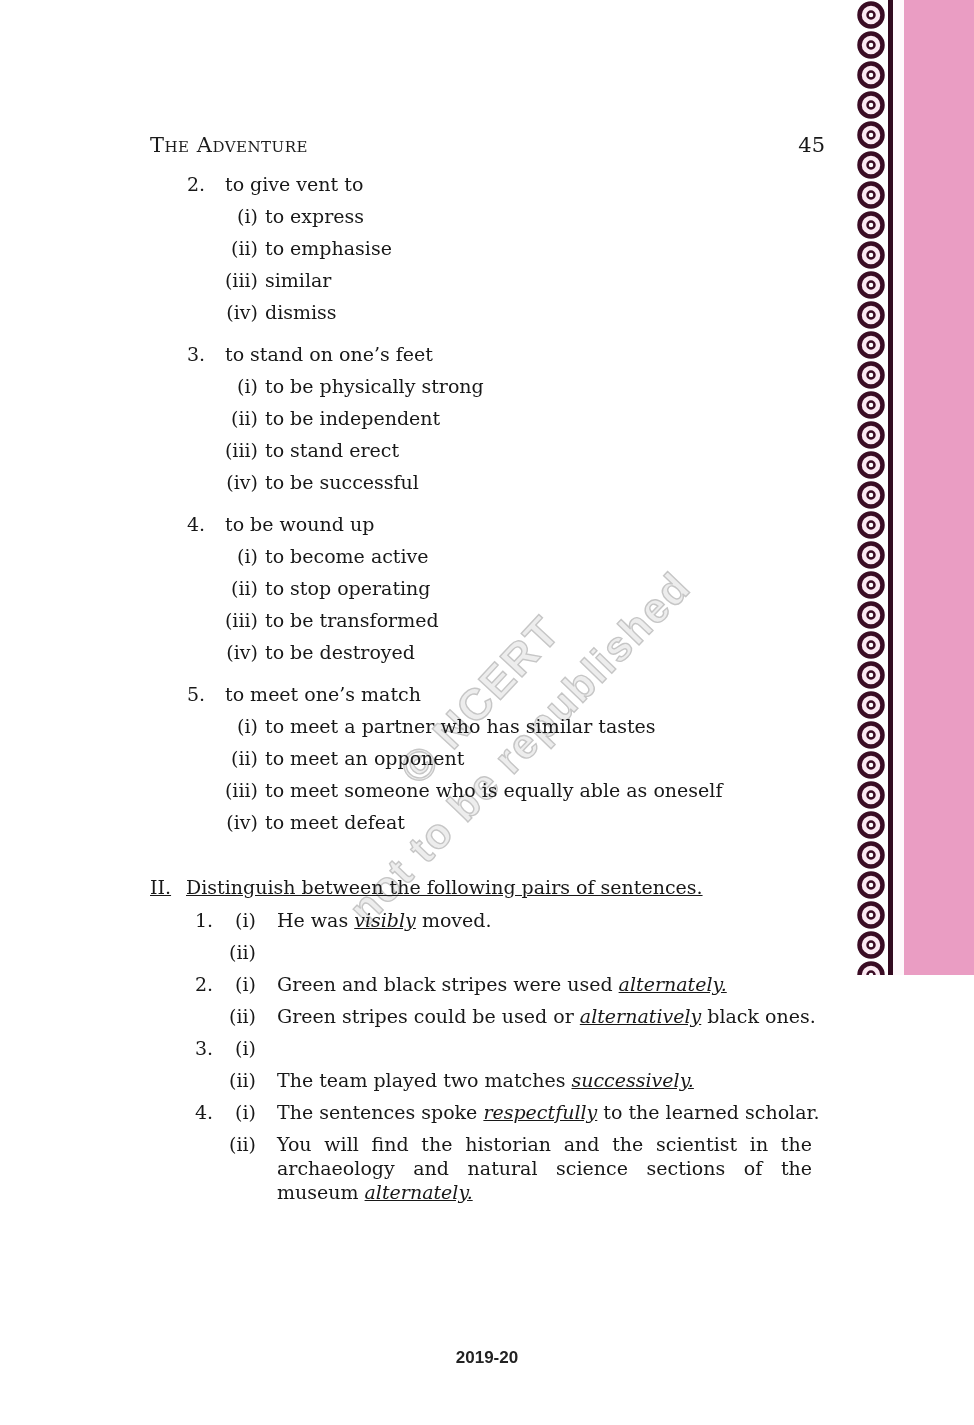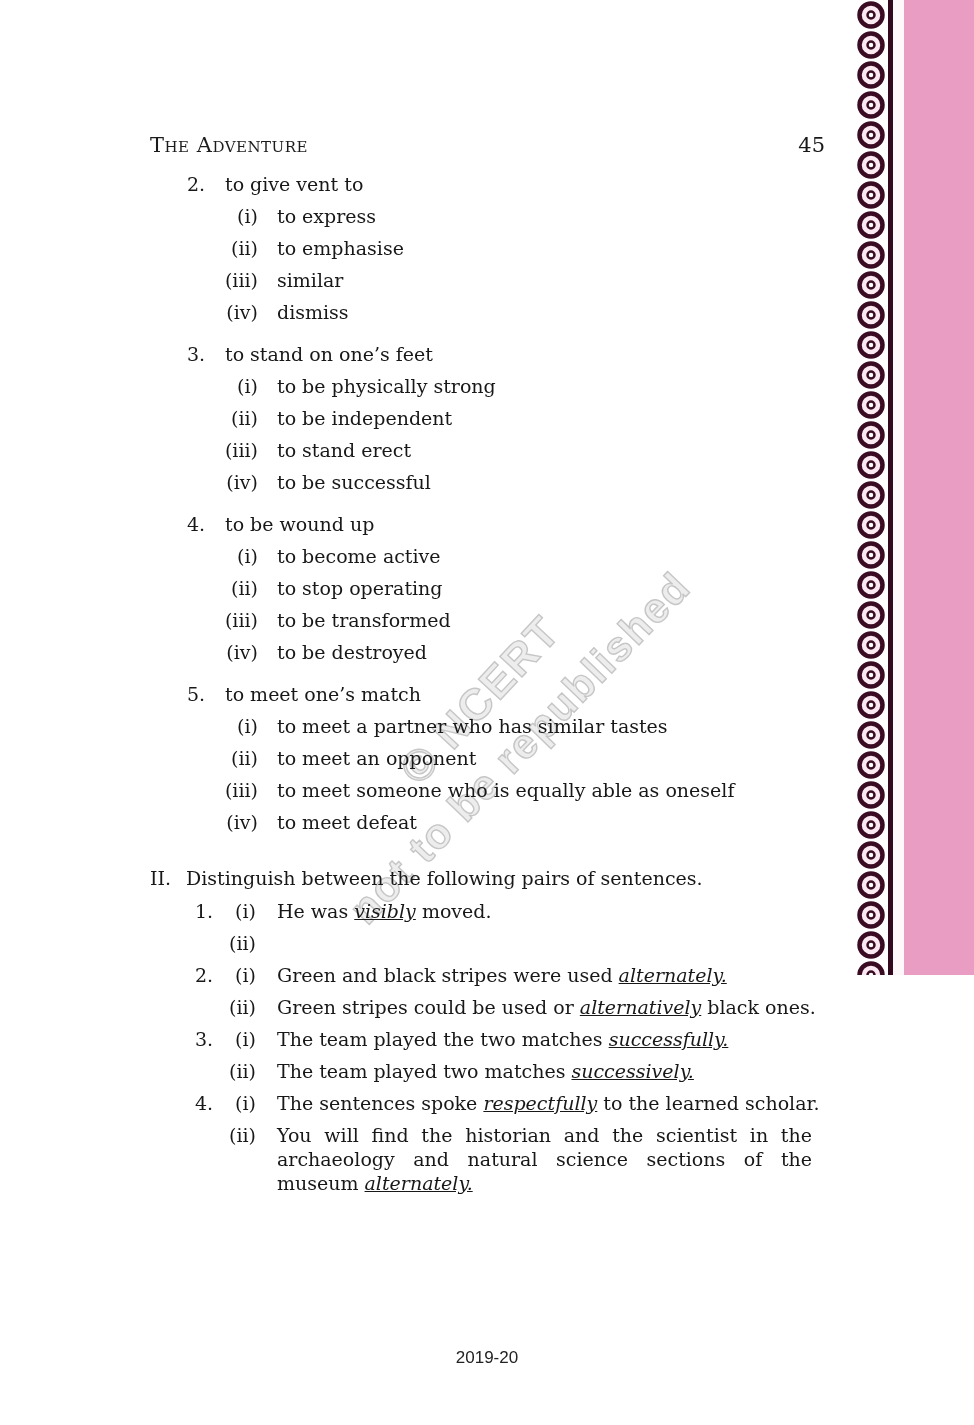--- a/index.html
+++ b/index.html
@@ -43,39 +43,39 @@
   .page-num{font-size:21px;}
 
   
   main{position:absolute;left:150px;top:168px;width:700px;z-index:2;font-size:19px;}
 
   .vocab-group{margin-bottom:10px;}
   .vhead{display:flex;line-height:32px;white-space:nowrap;}
   .vnum{margin-left:37px;width:38px;flex:none;}
   .orow{display:flex;line-height:32px;white-space:nowrap;}
   .olabel{margin-left:56px;width:52px;flex:none;text-align:right;}
-  .otext{margin-left:19px;}
-
-  .inst-row{display:flex;margin-top:24px;line-height:33px;white-space:nowrap;}
+  .otext{margin-left:7px;}
+
+  .inst-row{display:flex;margin-top:33px;line-height:33px;white-space:nowrap;text-decoration:underline;}
   .snum{width:36px;flex:none;}
 
   .pairs{margin-top:0;}
   .pair-row{display:flex;line-height:32px;align-items:baseline;}
   .pnum{margin-left:45px;width:18px;flex:none;}
   .plabel{width:43px;flex:none;text-align:right;}
   .ptext{margin-left:21px;white-space:nowrap;}
   .ptext.justified{white-space:normal;width:535px;text-align:justify;line-height:24px;}
   .it{font-style:italic;text-decoration:underline;}
 
   
   .footer{
     position:absolute;left:0;top:1348px;width:974px;
     text-align:center;
     font-family:"Liberation Sans", sans-serif;
-    font-size:17px;color:#222;z-index:2;
+    font-size:17px;color:#222;z-index:2;font-weight:bold;
   }
 </style>
 </head>
 <body>
 
 <div class="page">
 
   <svg class="scallop-col" width="34" height="975" xmlns="http://www.w3.org/2000/svg">
     <defs>
       <pattern id="sc" width="34" height="30" patternUnits="userSpaceOnUse">
@@ -211,21 +211,20 @@
             <span class="ptext"><span>Green and black stripes were used </span><span class="it">alternately.</span></span>
           </div>
           <div class="pair-row">
             <span class="pnum"></span>
             <span class="plabel">(ii)</span>
             <span class="ptext"><span>Green stripes could be used or </span><span class="it">alternatively</span><span> black ones.</span></span>
           </div>
           <div class="pair-row">
             <span class="pnum">3.</span>
             <span class="plabel">(i)</span>
-            <span class="ptext"><span>The team  played the two matches </span><span class="it">successfully.</span></span>
           </div>
           <div class="pair-row">
             <span class="pnum"></span>
             <span class="plabel">(ii)</span>
             <span class="ptext"><span>The team played two matches </span><span class="it">successively.</span></span>
           </div>
           <div class="pair-row">
             <span class="pnum">4.</span>
             <span class="plabel">(i)</span>
             <span class="ptext"><span>The sentences spoke </span><span class="it">respectfully</span><span> to the learned scholar.</span></span>

